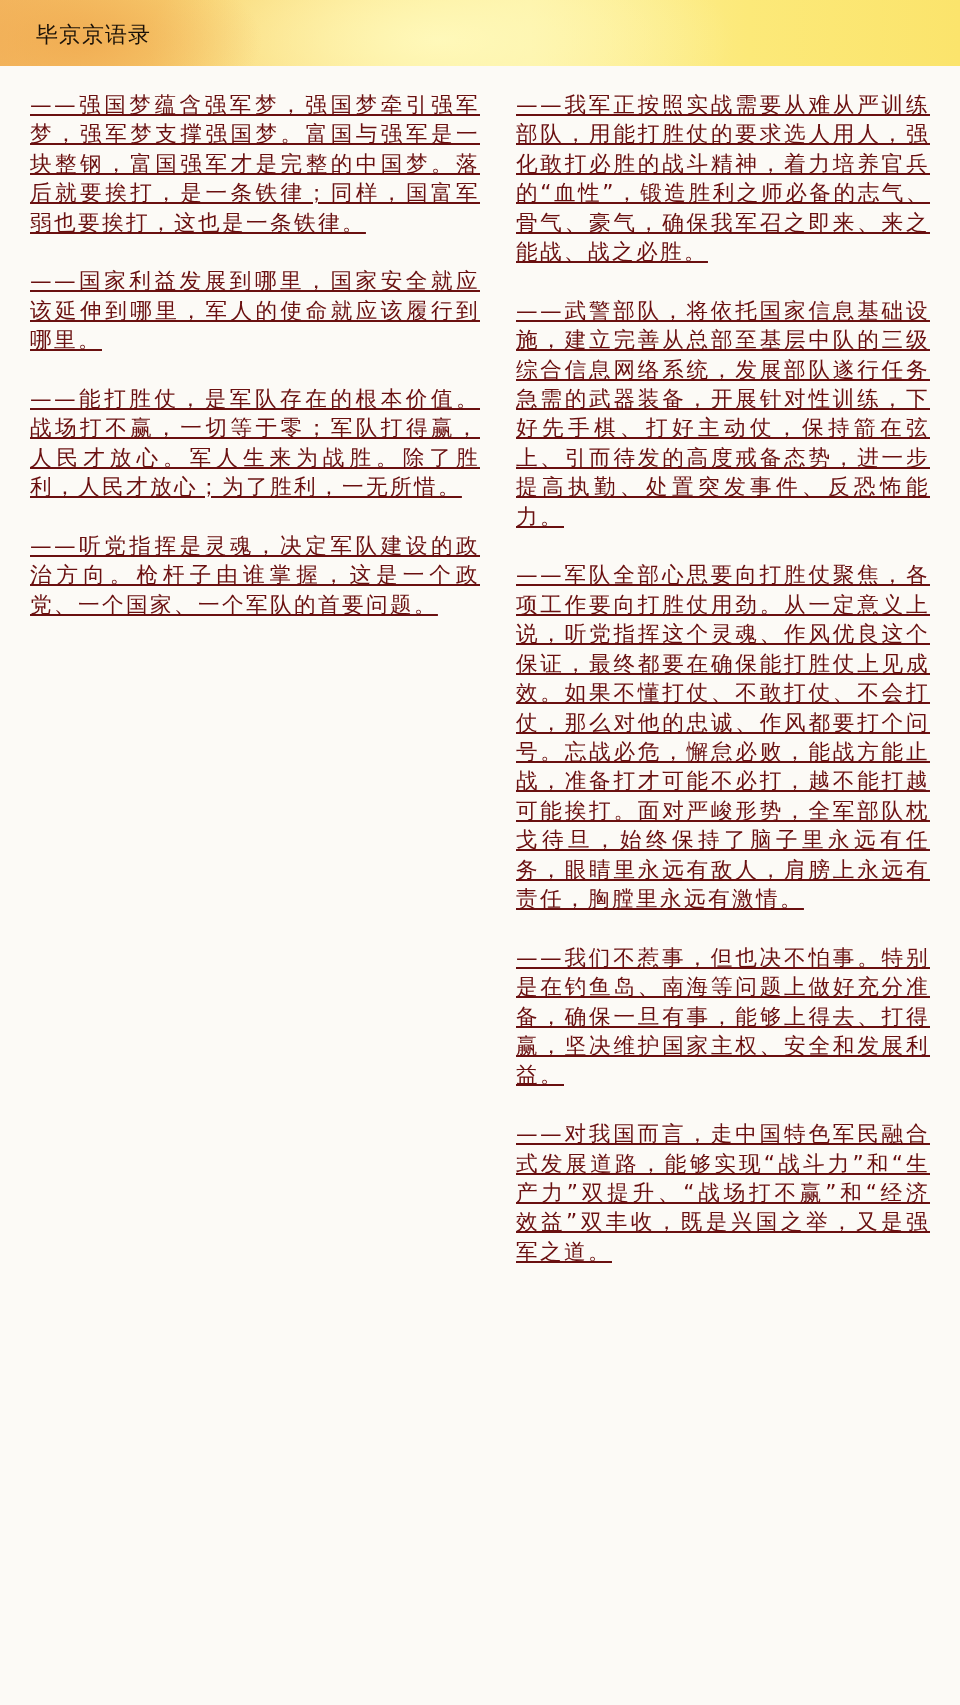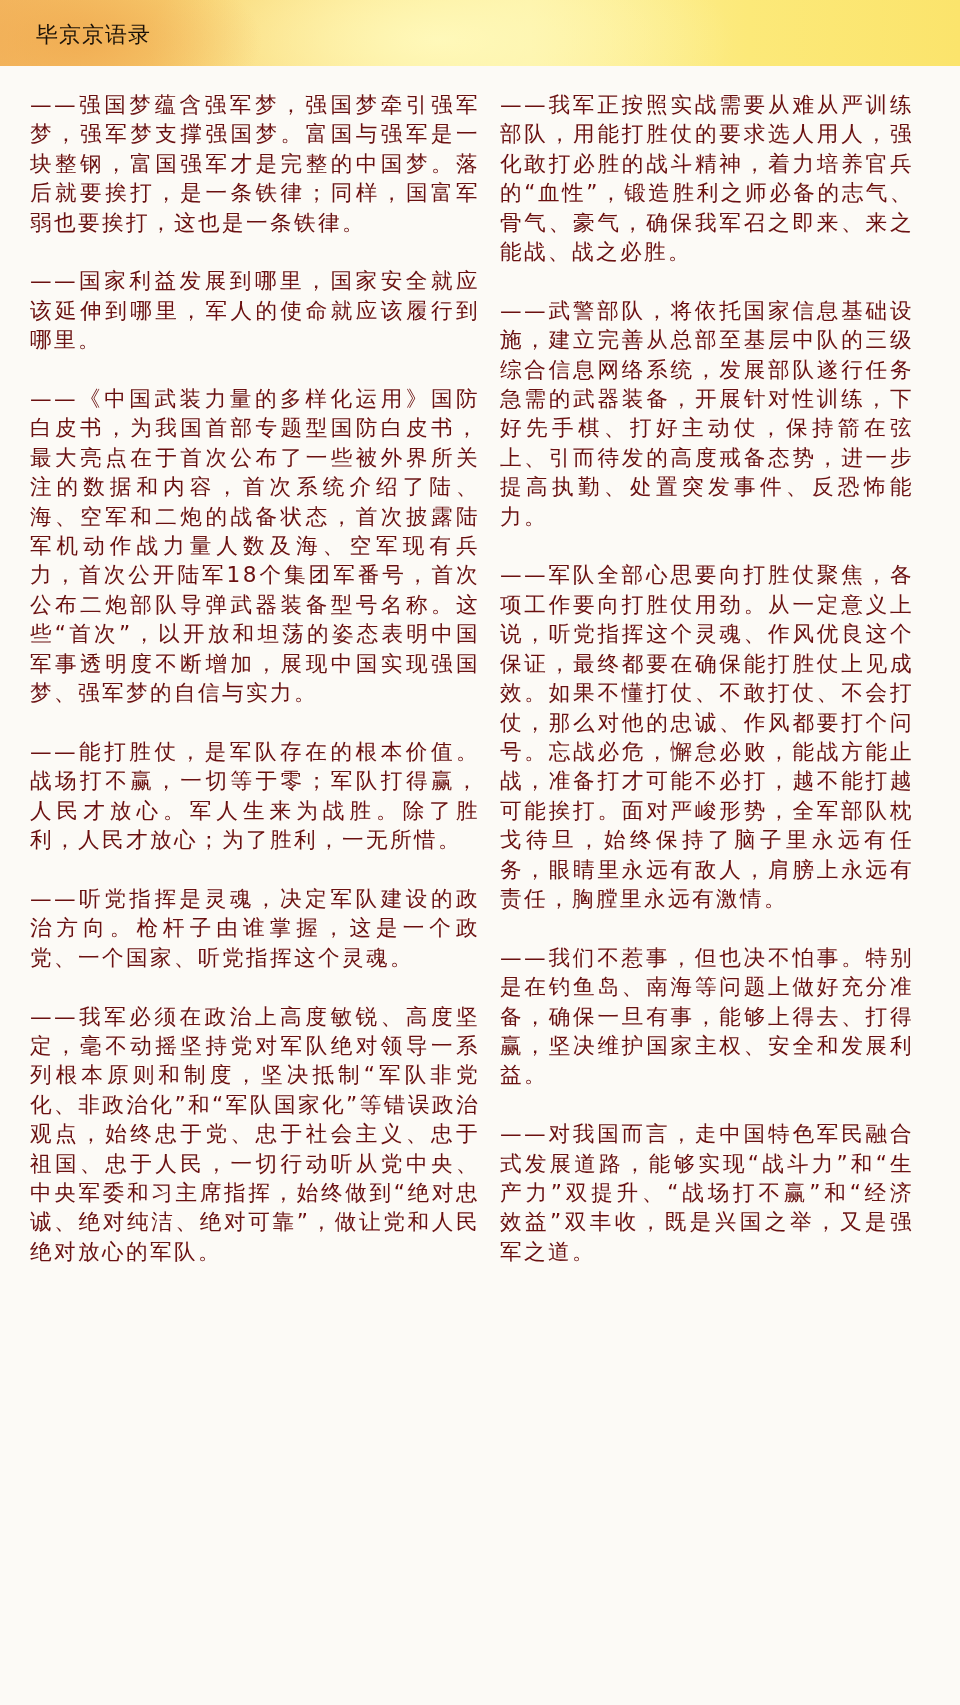--- a/index.html
+++ b/index.html
@@ -38,40 +38,39 @@
       position: absolute;
       top: 90px;
       font-size: 21.6px;
       line-height: 29.4px;
       color: #6a1010;
       letter-spacing: 2.4px;
       word-break: break-all;
       text-align: justify;
     }
     .col-left { left: 30px; width: 450px; }
-    .col-right { left: 500px; width: 414px; }
+    .col-right { left: 516px; width: 414px; }
     .para {
       margin: 0 0 29.4px 0;
       padding: 0;
+      text-decoration: underline;
     }
   </style>
 </head>
 <body>
 
 <div class="header">
   <div class="header-title">毕京京语录</div>
 </div>
 
 <div class="column col-left">
   <p class="para">——强国梦蕴含强军梦，强国梦牵引强军梦，强军梦支撑强国梦。富国与强军是一块整钢，富国强军才是完整的中国梦。落后就要挨打，是一条铁律；同样，国富军弱也要挨打，这也是一条铁律。</p>
   <p class="para">——国家利益发展到哪里，国家安全就应该延伸到哪里，军人的使命就应该履行到哪里。</p>
-  <p class="para">——《中国武装力量的多样化运用》国防白皮书，为我国首部专题型国防白皮书，最大亮点在于首次公布了一些被外界所关注的数据和内容，首次系统介绍了陆、海、空军和二炮的战备状态，首次披露陆军机动作战力量人数及海、空军现有兵力，首次公开陆军18个集团军番号，首次公布二炮部队导弹武器装备型号名称。这些“首次”，以开放和坦荡的姿态表明中国军事透明度不断增加，展现中国实现强国梦、强军梦的自信与实力。</p>
   <p class="para">——能打胜仗，是军队存在的根本价值。战场打不赢，一切等于零；军队打得赢，人民才放心。军人生来为战胜。除了胜利，人民才放心；为了胜利，一无所惜。</p>
-  <p class="para">——听党指挥是灵魂，决定军队建设的政治方向。枪杆子由谁掌握，这是一个政党、一个国家、听党指挥这个灵魂。</p>
-  <p class="para">——我军必须在政治上高度敏锐、高度坚定，毫不动摇坚持党对军队绝对领导一系列根本原则和制度，坚决抵制“军队非党化、非政治化”和“军队国家化”等错误政治观点，始终忠于党、忠于社会主义、忠于祖国、忠于人民，一切行动听从党中央、中央军委和习主席指挥，始终做到“绝对忠诚、绝对纯洁、绝对可靠”，做让党和人民绝对放心的军队。</p>
+  <p class="para">——听党指挥是灵魂，决定军队建设的政治方向。枪杆子由谁掌握，这是一个政党、一个国家、一个军队的首要问题。</p>
 </div>
 
 <div class="column col-right">
   <p class="para">——我军正按照实战需要从难从严训练部队，用能打胜仗的要求选人用人，强化敢打必胜的战斗精神，着力培养官兵的“血性”，锻造胜利之师必备的志气、骨气、豪气，确保我军召之即来、来之能战、战之必胜。</p>
   <p class="para">——武警部队，将依托国家信息基础设施，建立完善从总部至基层中队的三级综合信息网络系统，发展部队遂行任务急需的武器装备，开展针对性训练，下好先手棋、打好主动仗，保持箭在弦上、引而待发的高度戒备态势，进一步提高执勤、处置突发事件、反恐怖能力。</p>
   <p class="para">——军队全部心思要向打胜仗聚焦，各项工作要向打胜仗用劲。从一定意义上说，听党指挥这个灵魂、作风优良这个保证，最终都要在确保能打胜仗上见成效。如果不懂打仗、不敢打仗、不会打仗，那么对他的忠诚、作风都要打个问号。忘战必危，懈怠必败，能战方能止战，准备打才可能不必打，越不能打越可能挨打。面对严峻形势，全军部队枕戈待旦，始终保持了脑子里永远有任务，眼睛里永远有敌人，肩膀上永远有责任，胸膛里永远有激情。</p>
   <p class="para">——我们不惹事，但也决不怕事。特别是在钓鱼岛、南海等问题上做好充分准备，确保一旦有事，能够上得去、打得赢，坚决维护国家主权、安全和发展利益。</p>
   <p class="para">——对我国而言，走中国特色军民融合式发展道路，能够实现“战斗力”和“生产力”双提升、“战场打不赢”和“经济效益”双丰收，既是兴国之举，又是强军之道。</p>
 </div>
 

